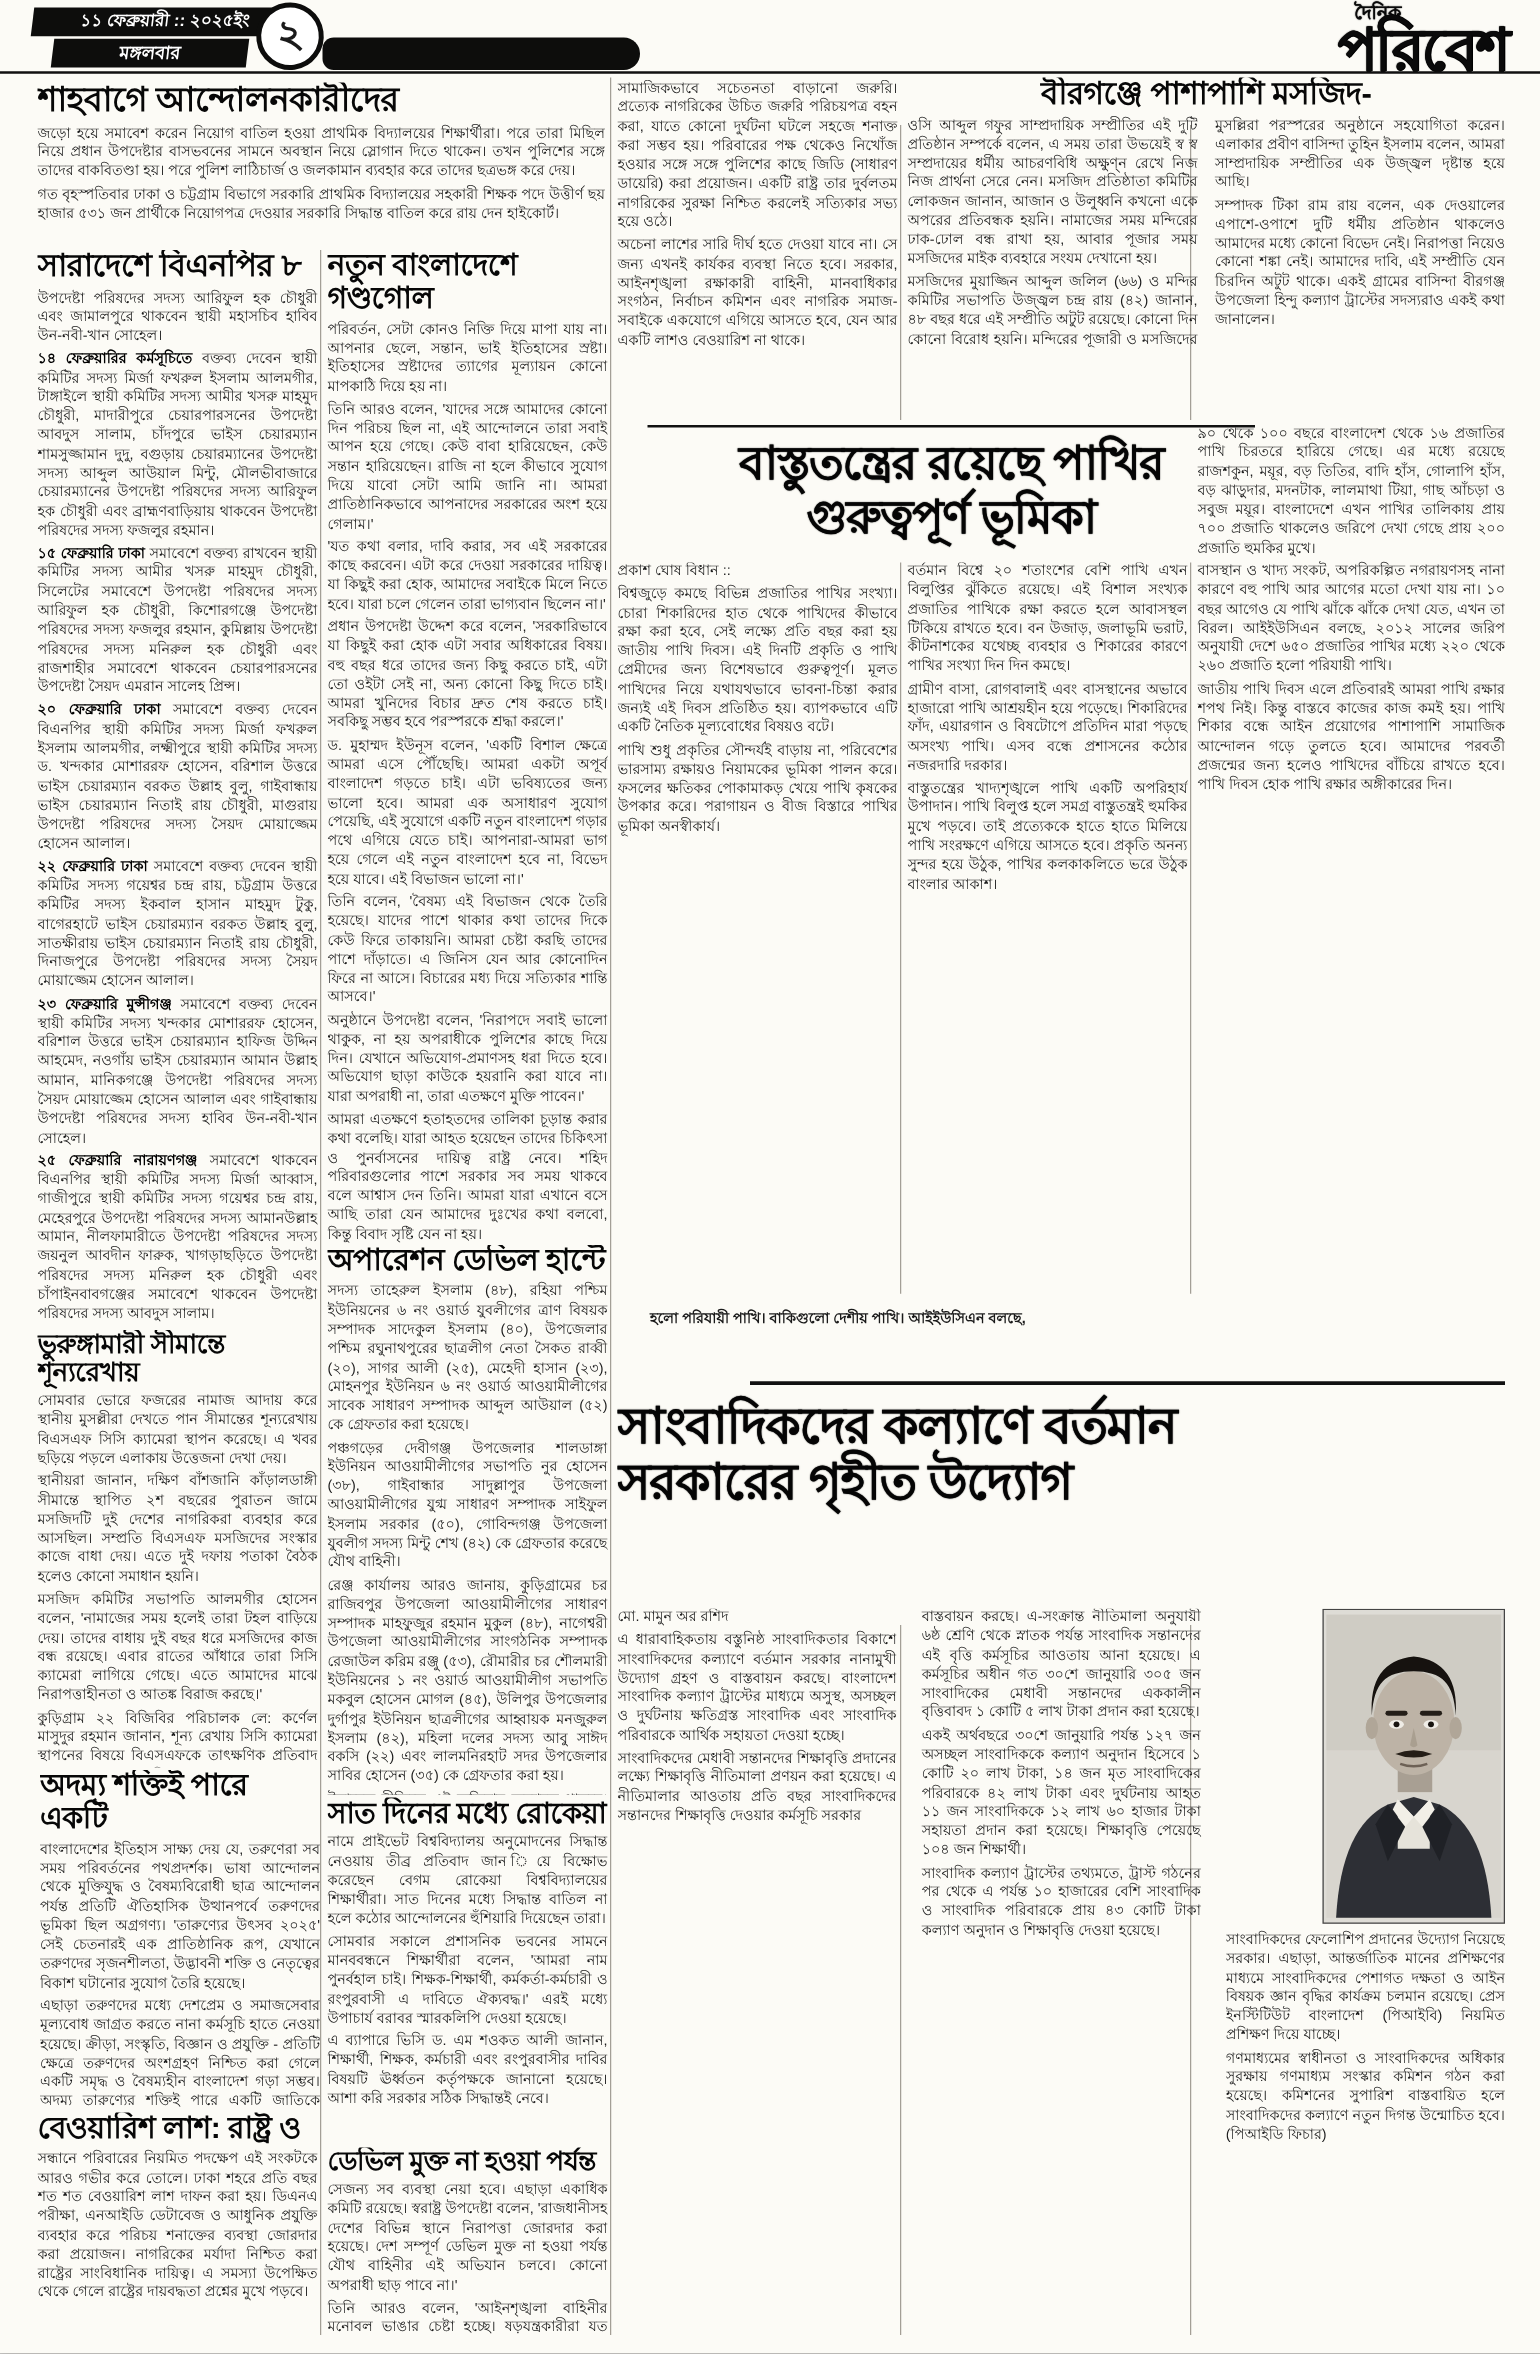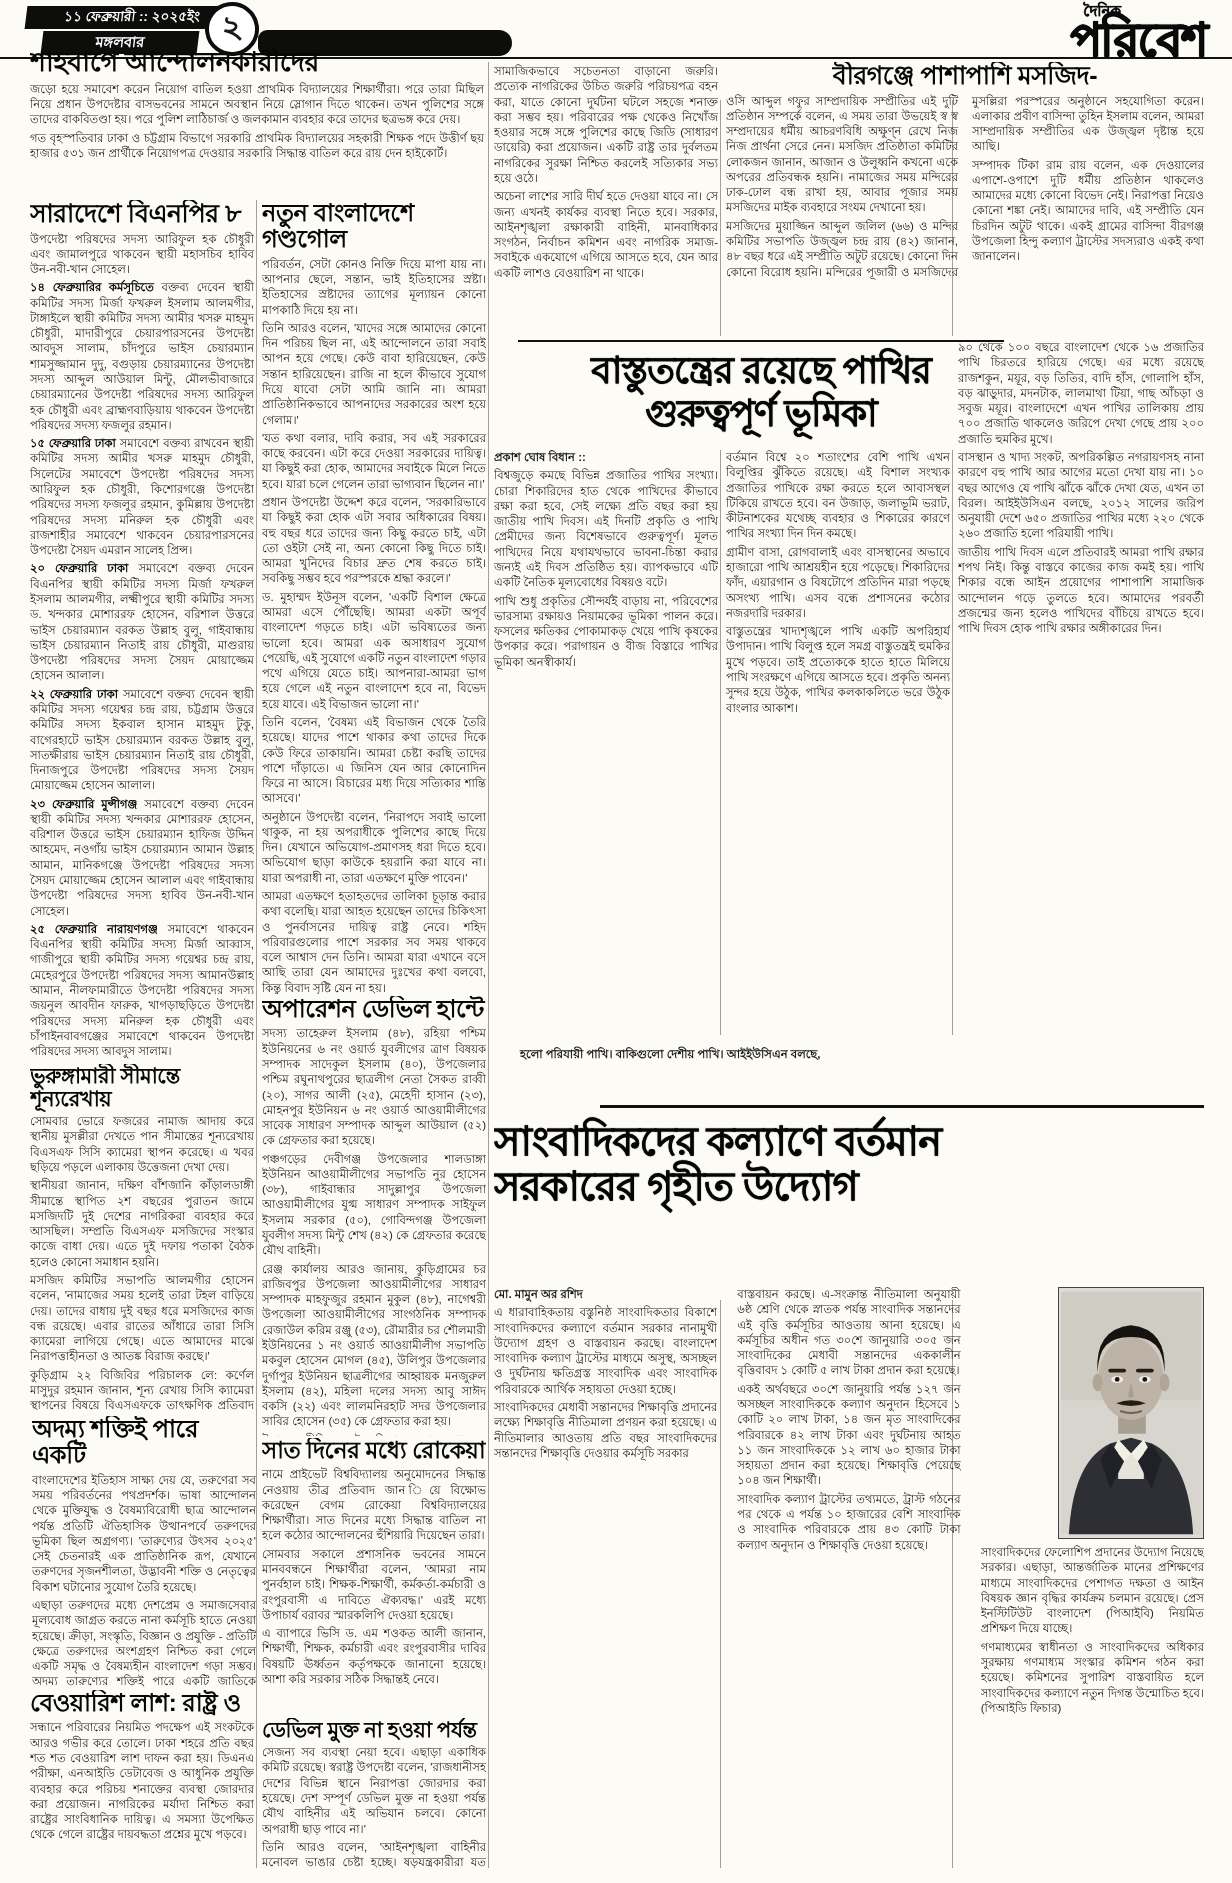--- a/index.html
+++ b/index.html
@@ -17,21 +17,21 @@
   .logo-large{font-size:47px;font-weight:bold;letter-spacing:-2px;margin-top:-3px;text-shadow:0 0 1px #000,1px 0 0 #000,0 1px 0 #000}
   #mastRule{position:absolute;left:0;top:57px;width:1232px;height:2px;background:#111}
   
   .vr{position:absolute;width:1px;background:#a39f96}
   
   .article{position:absolute;overflow:hidden}
   .article h2{font-weight:bold;color:#070707;line-height:1.1;margin:0 0 4px;letter-spacing:-.4px}
   .h27{font-size:27px}.h25{font-size:25px}.h24{font-size:24px}.h23{font-size:23px}.h21{font-size:21px}
   .article p{font-size:11.5px;line-height:1.33;text-align:justify;margin:0 0 3px;color:#1c1c1c}
   .article p b{font-weight:bold;color:#000}
-  .byline{font-weight:bold;font-size:12px;margin:0 0 2px}
+  .byline{font-weight:normal;font-size:12px;margin:0 0 2px}
   .twocol{column-count:2;column-gap:14px}
   
   #pakhi .pakhi-head{position:absolute;left:24px;top:0;width:486px;border-top:2px solid #111;padding-top:8px;text-align:center;font-size:37px;font-weight:bold;line-height:1.16;letter-spacing:-1px;color:#050505;text-shadow:0 0 1px #000}
   #pakhi .pcol{position:absolute;overflow:hidden}
   #pakhi .pc1{left:0;top:110px;width:224px;height:592px}
   #pakhi .pc2{left:232px;top:110px;width:224px;height:592px}
   #pakhi .pc3{left:464px;top:0;width:246px;height:702px}
   #pakhi .pakhi-closing{position:absolute;left:26px;top:706px;width:660px;font-size:11.5px;font-weight:bold}
   
   #journ .jr-rule{position:absolute;left:106px;top:30px;width:604px;height:3px;background:#111}
@@ -66,21 +66,21 @@
 
   <div class="vr" style="left:256px;top:200px;height:1668px"></div>
   <div class="vr" style="left:488px;top:62px;height:1806px"></div>
   <div class="vr" style="left:720px;top:100px;height:236px"></div>
   <div class="vr" style="left:720px;top:450px;height:585px"></div>
   <div class="vr" style="left:720px;top:1300px;height:568px"></div>
   <div class="vr" style="left:952px;top:100px;height:236px"></div>
   <div class="vr" style="left:952px;top:450px;height:585px"></div>
   <div class="vr" style="left:952px;top:1300px;height:568px"></div>
 
-  <section class="article" style="left:30px;top:48px;width:454px;height:134px">
+  <section class="article" style="left:30px;top:66px;width:454px;height:134px">
     <h2 class="h27">শাহবাগে আন্দোলনকারীদের</h2>
     <div>
         <p>জড়ো হয়ে সমাবেশ করেন নিয়োগ বাতিল হওয়া প্রাথমিক বিদ্যালয়ের শিক্ষার্থীরা। পরে তারা মিছিল নিয়ে প্রধান উপদেষ্টার বাসভবনের সামনে অবস্থান নিয়ে স্লোগান দিতে থাকেন। তখন পুলিশের সঙ্গে তাদের বাকবিতণ্ডা হয়। পরে পুলিশ লাঠিচার্জ ও জলকামান ব্যবহার করে তাদের ছত্রভঙ্গ করে দেয়।</p>
         <p>গত বৃহস্পতিবার ঢাকা ও চট্টগ্রাম বিভাগে সরকারি প্রাথমিক বিদ্যালয়ের সহকারী শিক্ষক পদে উত্তীর্ণ ছয় হাজার ৫৩১ জন প্রার্থীকে নিয়োগপত্র দেওয়ার সরকারি সিদ্ধান্ত বাতিল করে রায় দেন হাইকোর্ট।</p>
       </div>
   </section>
 
   <section class="article" style="left:30px;top:200px;width:224px;height:862px">
     <h2 class="h25">সারাদেশে বিএনপির ৮</h2>
     <p>উপদেষ্টা পরিষদের সদস্য আরিফুল হক চৌধুরী এবং জামালপুরে থাকবেন স্থায়ী মহাসচিব হাবিব উন-নবী-খান সোহেল।</p>

